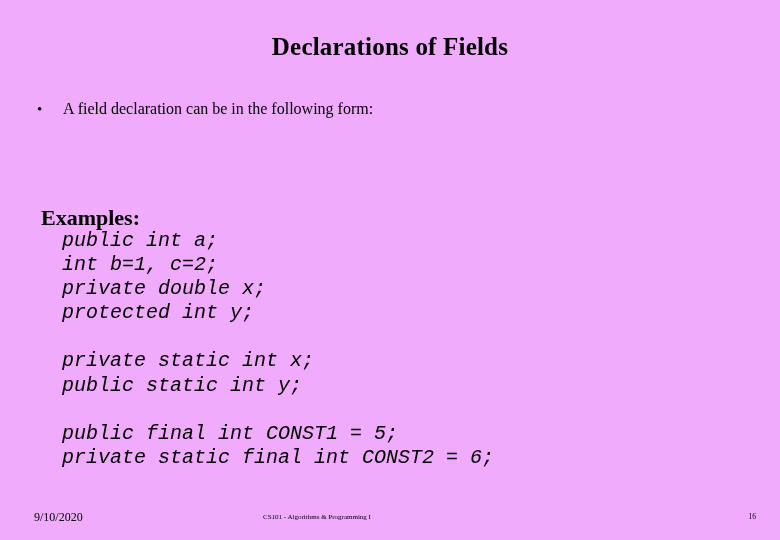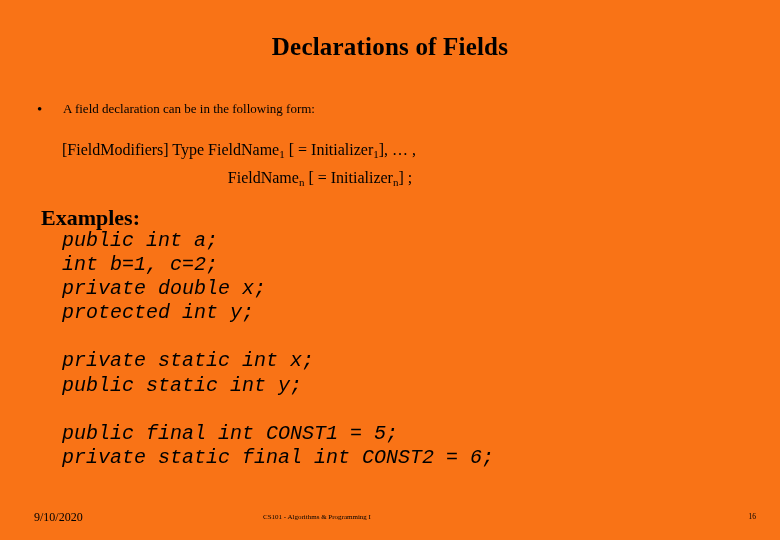--- a/index.html
+++ b/index.html
@@ -11,21 +11,21 @@
     width: 780px;
     height: 540px;
     overflow: hidden;
     font-family: "Liberation Serif", serif;
     color: #000000;
   }
   #slide {
     position: relative;
     width: 780px;
     height: 540px;
-    background: #f97316;
+    background: #f0abfc;
   }
 
   
   #slide-title {
     position: absolute;
     left: 0;
     top: 32px;
     width: 780px;
     text-align: center;
     font-family: "Liberation Serif", serif;
@@ -48,21 +48,21 @@
   #bullet-marker {
     width: 26px;
     flex: 0 0 26px;
     font-size: 15px;
     line-height: 22px;
     text-align: left;
     padding-left: 3px;
   }
   #bullet-text {
     font-family: "Liberation Serif", serif;
-    font-size: 13px;
+    font-size: 16px;
     line-height: 22px;
   }
 
   
   #syntax-block {
     position: absolute;
     left: 62px;
     top: 138px;
     width: 456px;
     font-family: "Liberation Serif", serif;
@@ -136,28 +136,20 @@
 
 <div id="slide">
 
   <div id="slide-title">Declarations of Fields</div>
 
   <div id="bullet-row">
     <span id="bullet-marker">•</span>
     <span id="bullet-text">A field declaration can be in the following form:</span>
   </div>
 
-  <div id="syntax-block">
-    <div class="syntax-line-1">
-      <span>[FieldModifiers] Type FieldName</span><sub>1</sub><span> [ = Initializer</span><sub>1</sub><span>],  … ,</span>
-    </div>
-    <div class="syntax-line-2">
-      <span>FieldName</span><sub>n</sub><span> [ = Initializer</span><sub>n</sub><span>] ;</span>
-    </div>
-  </div>
 
   <div id="examples-label">Examples:</div>
 
   <div id="code-block"><div class="code-line">public int a;</div><div class="code-line">int b=1, c=2;</div><div class="code-line">private double x;</div><div class="code-line">protected int y;</div><div class="code-blank"></div><div class="code-line">private static int x;</div><div class="code-line">public static int y;</div><div class="code-blank"></div><div class="code-line">public final int CONST1 = 5;</div><div class="code-line">private static final int CONST2 = 6;</div></div>
 
   <div id="footer-date">9/10/2020</div>
 
   <div id="footer-center">CS101 - Algorithms &amp; Programming I</div>
 
   <div id="footer-page">16</div>

